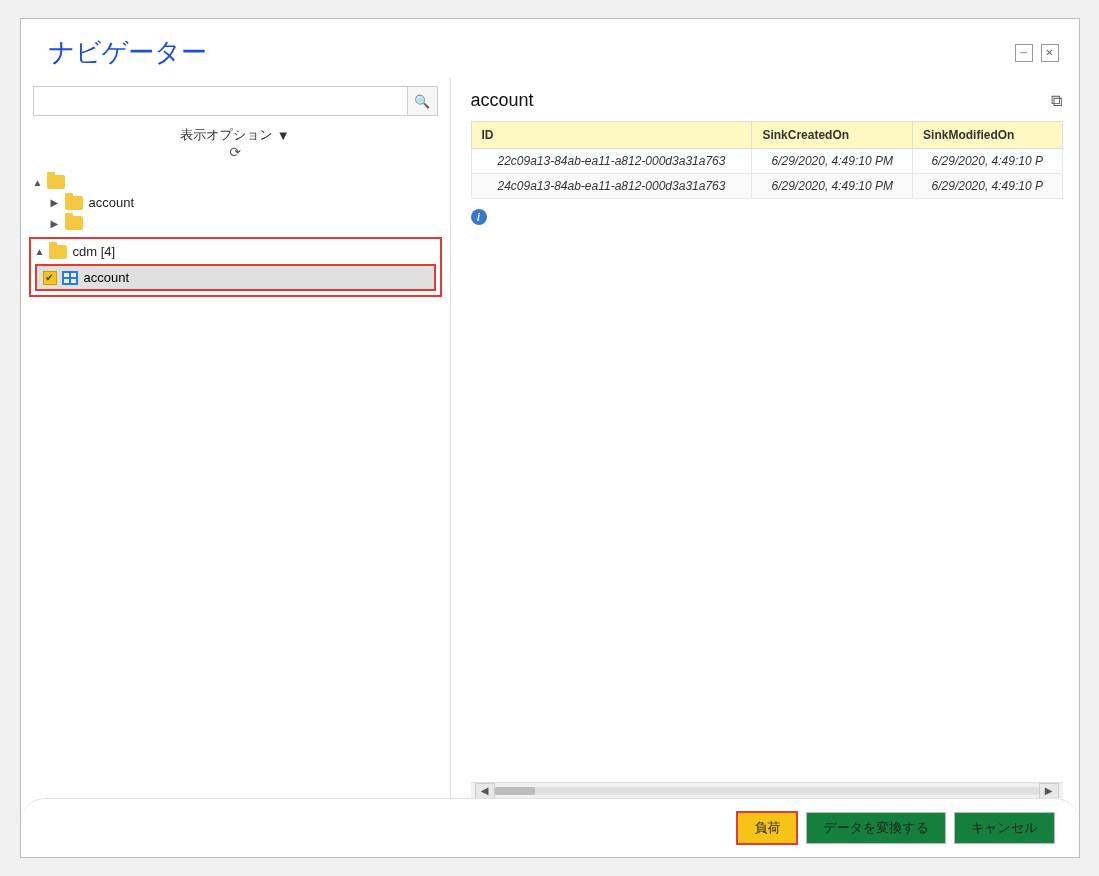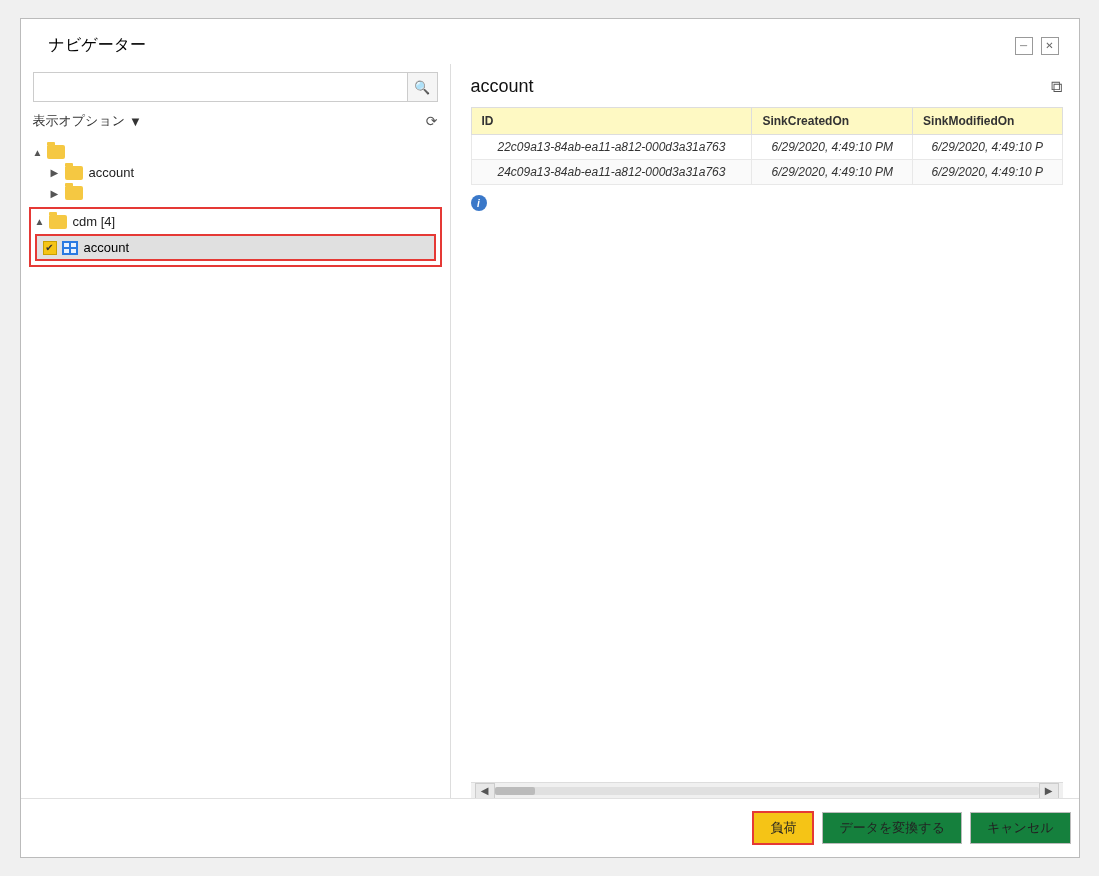--- a/index.html
+++ b/index.html
@@ -22,23 +22,23 @@
       flex-direction: column;
       position: relative;
     }
     .title-bar {
       display: flex;
       justify-content: space-between;
       align-items: center;
       padding: 16px 20px 8px 28px;
     }
     .title-bar h1 {
-      font-size: 16px;
+      font-size: 26px;
       font-weight: 300;
-      color: #000000;
+      color: #1d4ed8;
       font-family: Liberation Mono, monospace;
     }
     .title-bar-controls {
       display: flex;
       gap: 8px;
     }
     .win-btn {
       width: 18px;
       height: 18px;
       border: 1px solid #999;
@@ -90,20 +90,21 @@
       cursor: pointer;
       color: #555;
       font-size: 13px;
     }
     .options-row {
       display: flex;
       align-items: center;
       justify-content: space-between;
       padding: 2px 12px 8px 12px;
       color: #333;
+      flex-direction: column;
     }
     .options-label {
       display: flex;
       align-items: center;
       gap: 4px;
       font-size: 13px;
       cursor: pointer;
     }
     .options-refresh {
       font-size: 14px;
@@ -312,23 +313,24 @@
       color: #555;
       cursor: pointer;
       background: #e8e8e8;
       border: 1px solid #ccc;
     }
     
     .dialog-footer {
       display: flex;
       justify-content: flex-end;
       align-items: center;
-      padding: 12px 8px;
+      padding: 12px 24px;
       gap: 8px;
       border-top: 1px solid #e0e0e0;
+      border-radius: 24px;
     }
     .btn {
       padding: 6px 16px;
       font-size: 13px;
       cursor: pointer;
       border: 1px solid #bbb;
       background: #15803d;
       color: #222;
     }
     .btn-primary {

